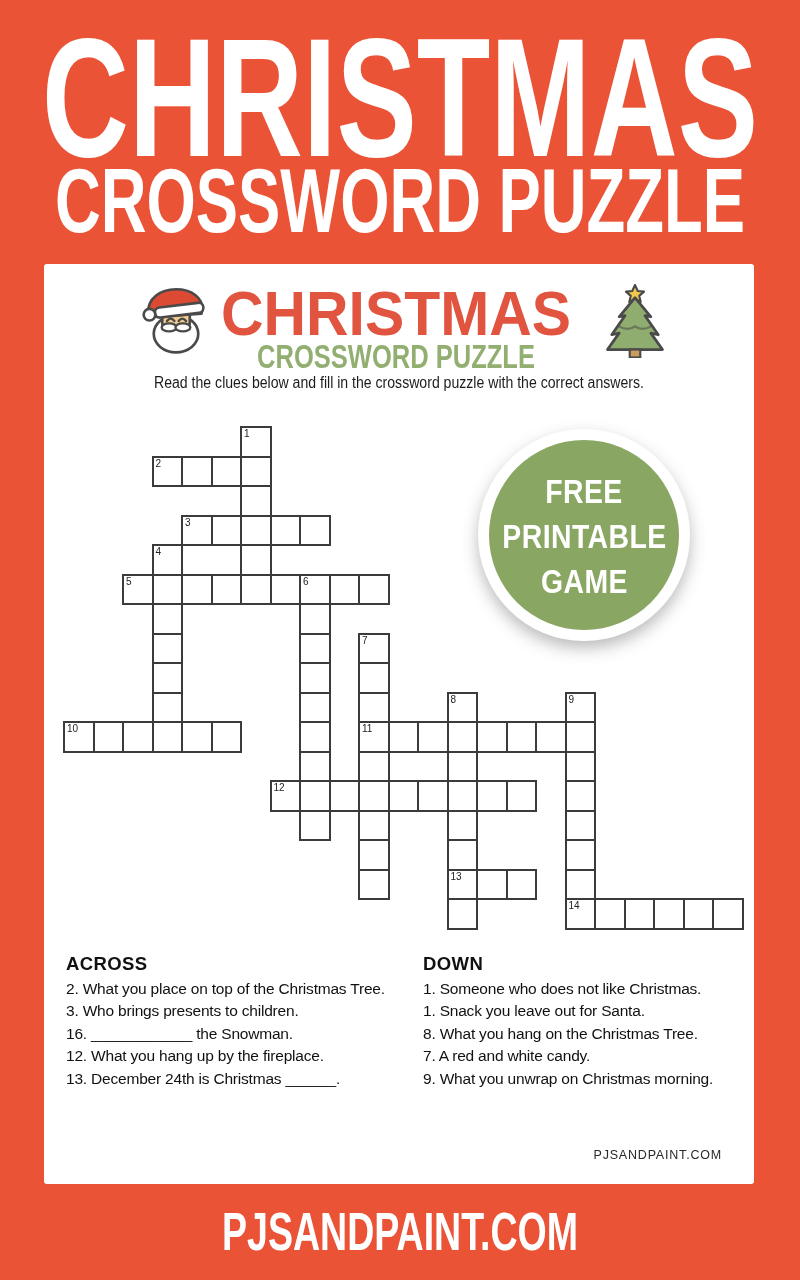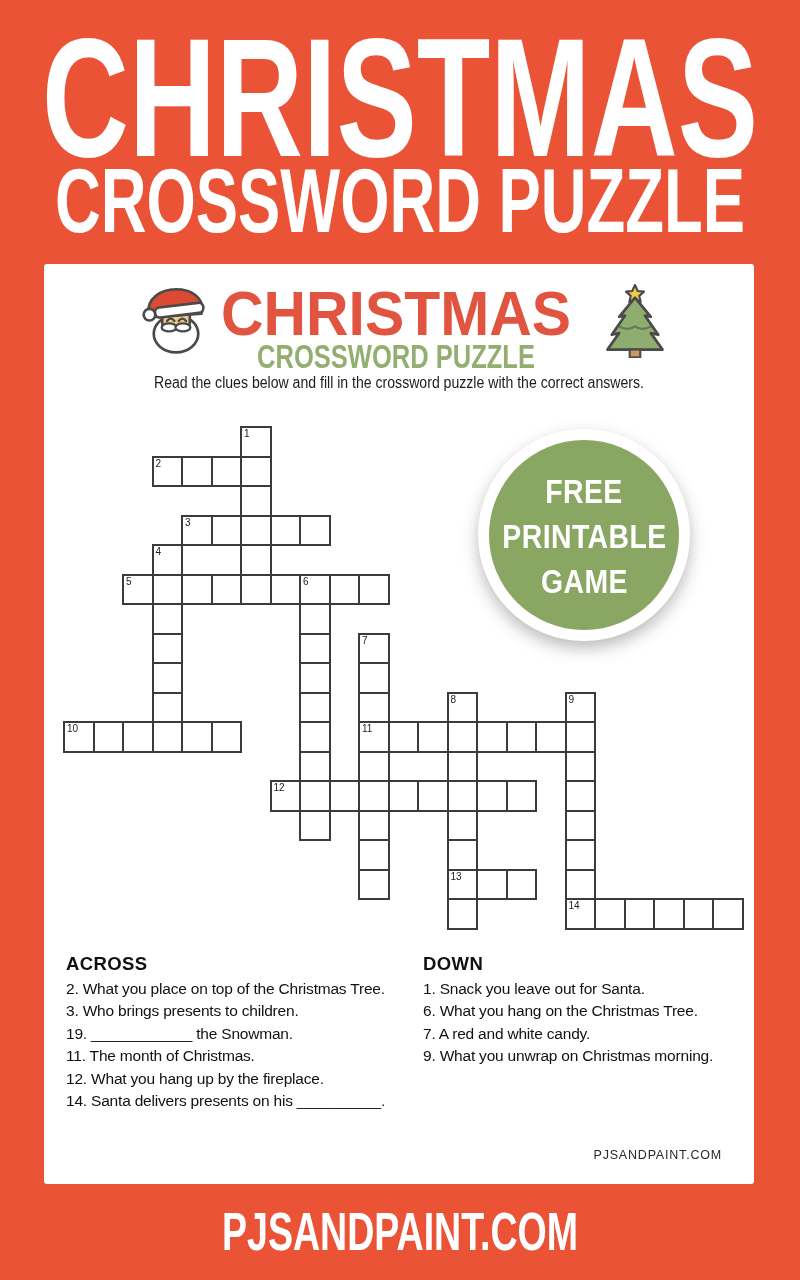--- a/index.html
+++ b/index.html
@@ -247,31 +247,31 @@
       <div class="badge-line">PRINTABLE</div>
       <div class="badge-line">GAME</div>
     </div>
   </div>
 
   <div id="across-col" class="clue-col">
     <div class="clue-head">ACROSS</div>
     <div id="across-list">
         <div class="clue-line">2. What you place on top of the Christmas Tree.</div>
         <div class="clue-line">3. Who brings presents to children.</div>
-        <div class="clue-line">19. ____________ the Snowman.</div>
-        <div class="clue-line">11. The month of Christmas.</div>
+        <div class="clue-line">16. ____________ the Snowman.</div>
         <div class="clue-line">12. What you hang up by the fireplace.</div>
-        <div class="clue-line">14. Santa delivers presents on his __________.</div>
+        <div class="clue-line">13. December 24th is Christmas ______.</div>
       </div>
   </div>
   <div id="down-col" class="clue-col">
     <div class="clue-head">DOWN</div>
     <div id="down-list">
+        <div class="clue-line">1. Someone who does not like Christmas.</div>
         <div class="clue-line">1. Snack you leave out for Santa.</div>
-        <div class="clue-line">6. What you hang on the Christmas Tree.</div>
+        <div class="clue-line">8. What you hang on the Christmas Tree.</div>
         <div class="clue-line">7. A red and white candy.</div>
         <div class="clue-line">9. What you unwrap on Christmas morning.</div>
       </div>
   </div>
 
   <div class="watermark">PJSANDPAINT.COM</div>
 </div>
 
 <svg id="footer-svg" class="banner-svg" width="800" height="64">
   <text x="400" y="46" text-anchor="middle" font-size="53" fill="#ffffff" textLength="356" lengthAdjust="spacingAndGlyphs">PJSANDPAINT.COM</text>

